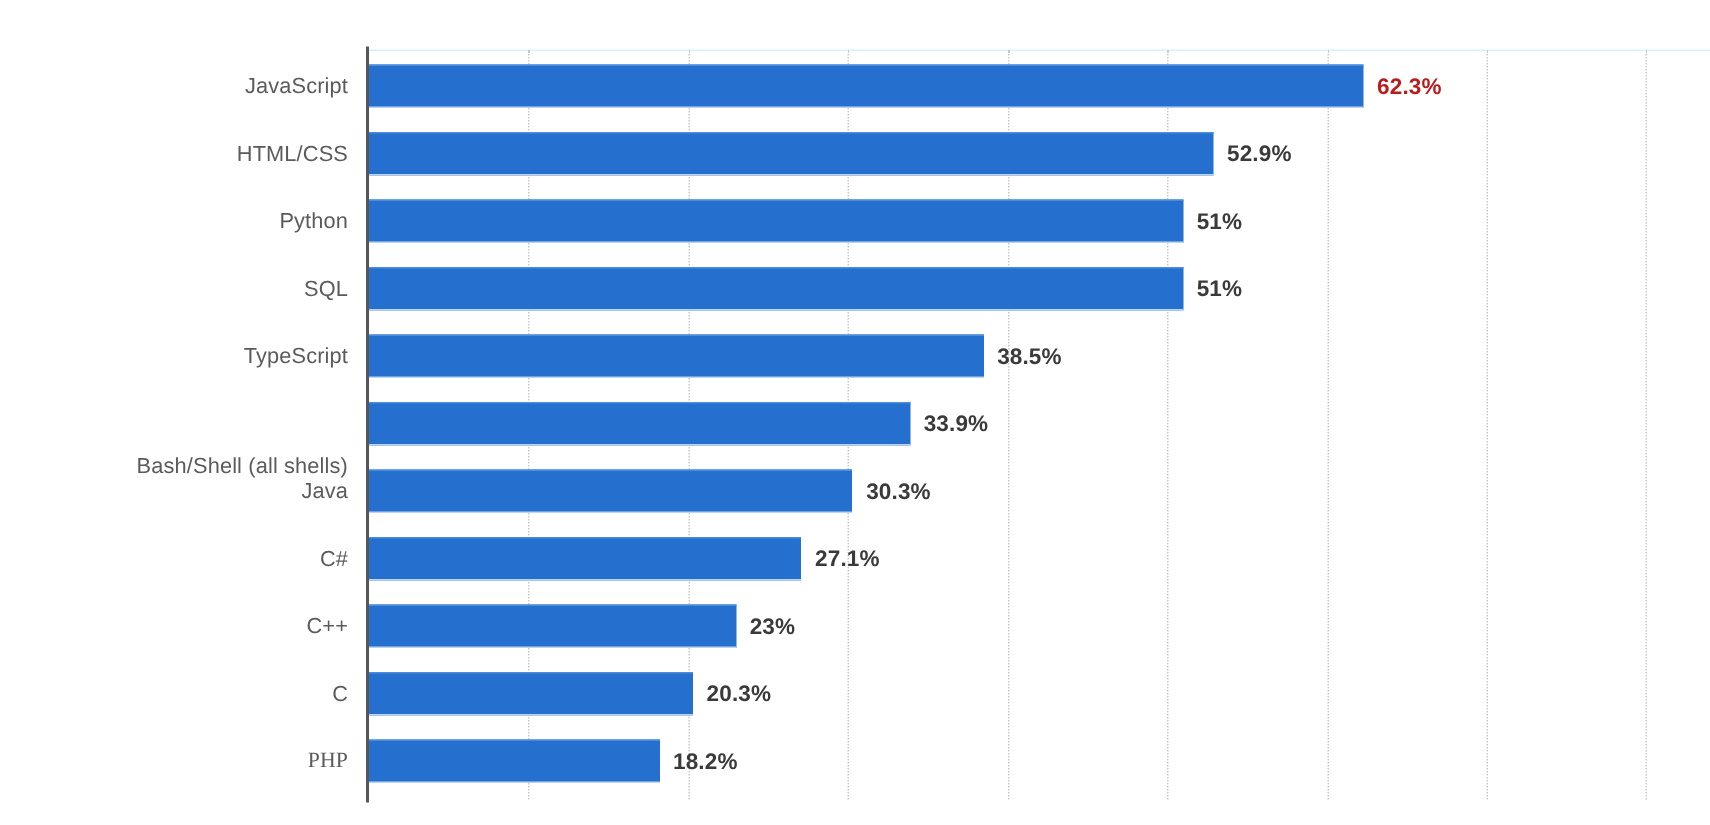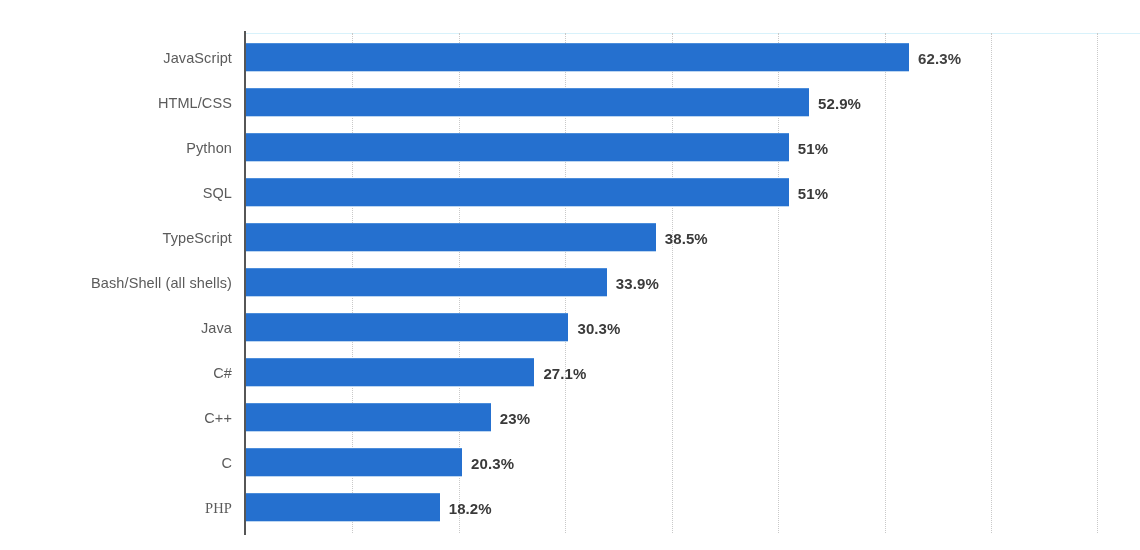--- a/index.html
+++ b/index.html
@@ -135,21 +135,21 @@
       <div class="row" style="top: 92px;">
         <div class="cat-label" style="color: rgb(91, 91, 91);">Python</div>
       </div>
       <div class="row" style="top: 137px;">
         <div class="cat-label" style="color: rgb(91, 91, 91);">SQL</div>
       </div>
       <div class="row" style="top: 182px;">
         <div class="cat-label" style="color: rgb(91, 91, 91);">TypeScript</div>
       </div>
       <div class="row" style="top: 227px;">
-        <div class="cat-label" style="color: rgb(91, 91, 91);">Bash/Shell (all shells)</div>
+        <div class="cat-label" style="color: rgb(91, 91, 91); margin-top: 28px;">Bash/Shell (all shells)</div>
       </div>
       <div class="row" style="top: 272px;">
         <div class="cat-label" style="color: rgb(91, 91, 91);">Java</div>
       </div>
       <div class="row" style="top: 317px;">
         <div class="cat-label" style="color: rgb(91, 91, 91);">C#</div>
       </div>
       <div class="row" style="top: 362px;">
         <div class="cat-label" style="color: rgb(91, 91, 91);">C++</div>
       </div>
@@ -169,21 +169,21 @@
         <div class="gridline" style="left: 425.714px;"></div>
         <div class="gridline" style="left: 532.143px;"></div>
         <div class="gridline" style="left: 638.571px;"></div>
         <div class="gridline" style="left: 745px;"></div>
         <div class="gridline" style="left: 851.429px;"></div>
       </div>
     <div id="bars">
         <div class="row" style="top: 2px;">
           <div class="bar-track" style="width: 894px;">
             <div class="bar" title="JavaScript 62.3%" style="width: 663.05px; background: rgb(37, 112, 207);"></div>
-            <div class="bar-value" style="left: 672.05px; color: #404040;">62.3%</div>
+            <div class="bar-value" style="left: 672.05px; color: #b91c1c;">62.3%</div>
           </div>
         </div>
         <div class="row" style="top: 47px;">
           <div class="bar-track" style="width: 894px;">
             <div class="bar" title="HTML/CSS 52.9%" style="width: 563.007px; background: rgb(37, 112, 207);"></div>
             <div class="bar-value" style="left: 572.007px; color: rgb(58, 58, 58);">52.9%</div>
           </div>
         </div>
         <div class="row" style="top: 92px;">
           <div class="bar-track" style="width: 894px;">

